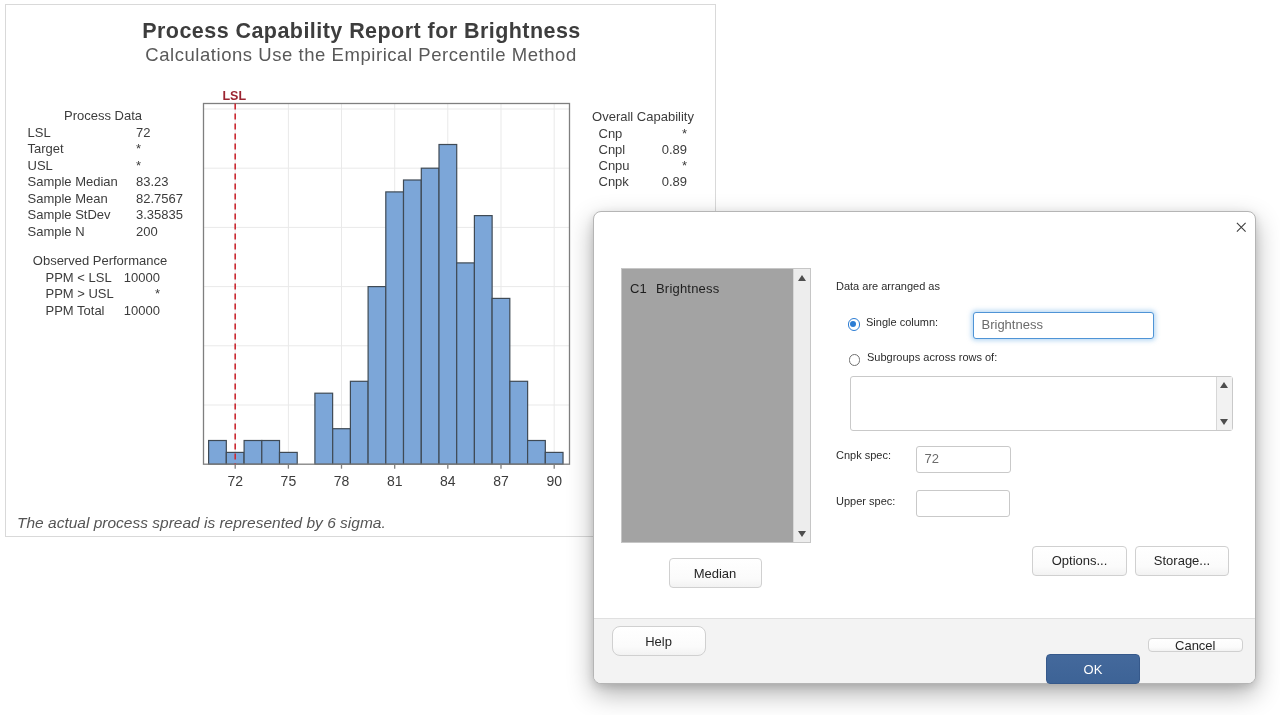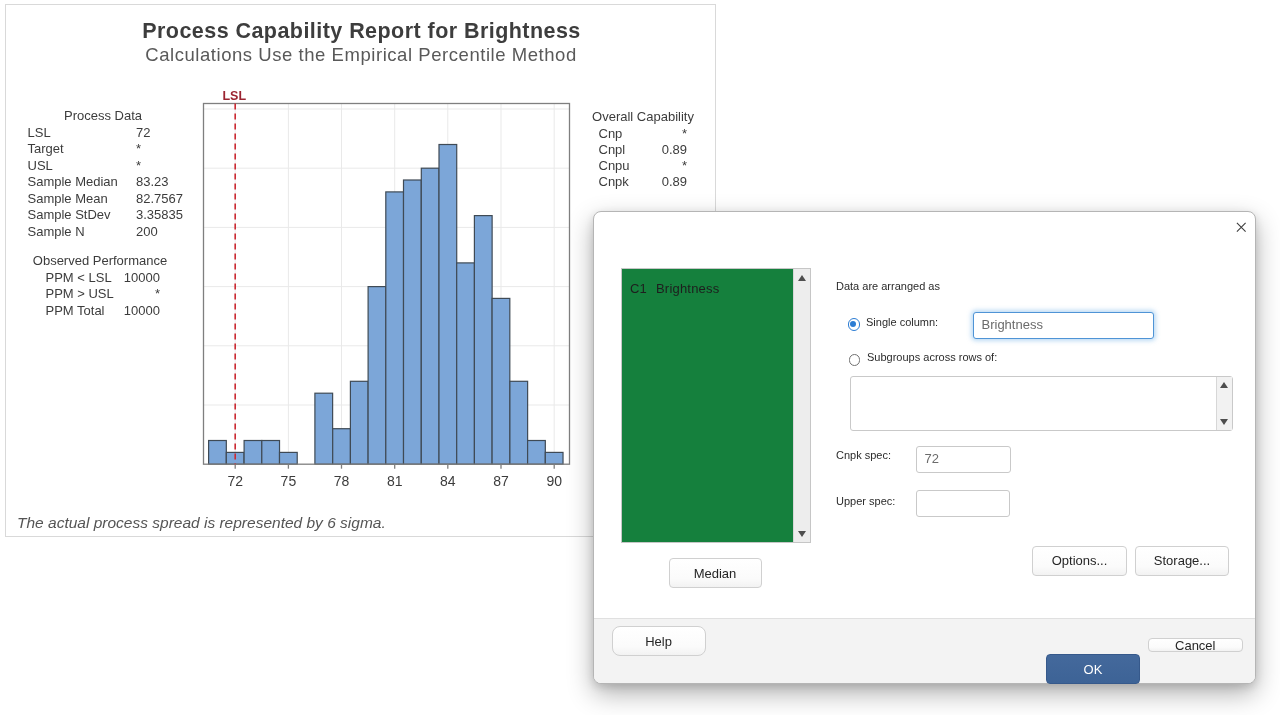--- a/index.html
+++ b/index.html
@@ -10,21 +10,21 @@
 .dlg { position:absolute; left:593px; top:211px; width:663px; height:473px;
   background:#ffffff; border:1px solid #b5b5b5; border-radius:8px;
   box-shadow:0 10px 26px rgba(0,0,0,0.30), 0 3px 8px rgba(0,0,0,0.13);
   font-family:"Liberation Sans", sans-serif; }
 .titlebar { position:absolute; left:0; top:0; right:0; height:28px;
   background:linear-gradient(90deg,#e9f3f8 0%,#ecf3f1 55%,#f1f3ec 100%);
   border-radius:7px 7px 0 0; }
 .titlebar span { position:absolute; left:9px; top:7.5px; font-size:11.5px; color:#1b1b1b; }
 .closex { position:absolute; right:9px; top:9.5px; width:10.5px; height:10.5px; }
 .listbox { position:absolute; left:27px; top:56px; width:190px; height:275px;
-  background:#15803d; border:1px solid #c6c6c6; }
+  background:#a3a3a3; border:1px solid #c6c6c6; }
 .listbox .item { position:absolute; left:8px; top:12px; font-size:13px; letter-spacing:0.2px; color:#1e1e1e; }
 .sbar { position:absolute; right:0; top:0; bottom:0; width:17px; background:#ededed;
   border-left:1px solid #d7d7d7; }
 .sbar .up, .sbar .dn { position:absolute; left:0; width:16px; height:17px; }
 .sbar .up { top:0; } .sbar .dn { bottom:0; }
 .tri-u { width:0; height:0; border-left:4.5px solid transparent; border-right:4.5px solid transparent;
   border-bottom:6px solid #4e4e4e; position:absolute; left:3.5px; top:5.5px; }
 .tri-d { width:0; height:0; border-left:4.5px solid transparent; border-right:4.5px solid transparent;
   border-top:6px solid #4e4e4e; position:absolute; left:3.5px; top:5.5px; }
 .btn { position:absolute; background:linear-gradient(180deg,#ffffff 0%,#fbfbfb 70%,#f2f2f2 100%);

